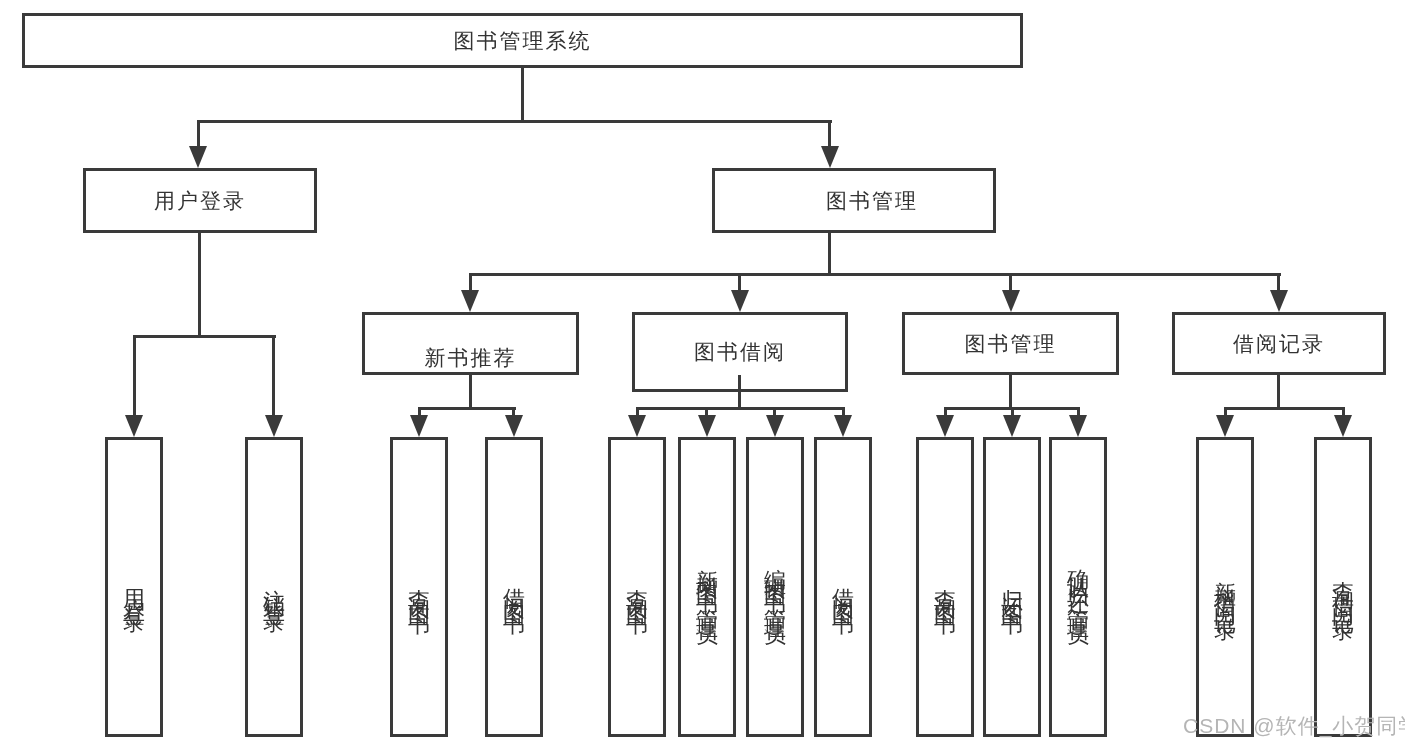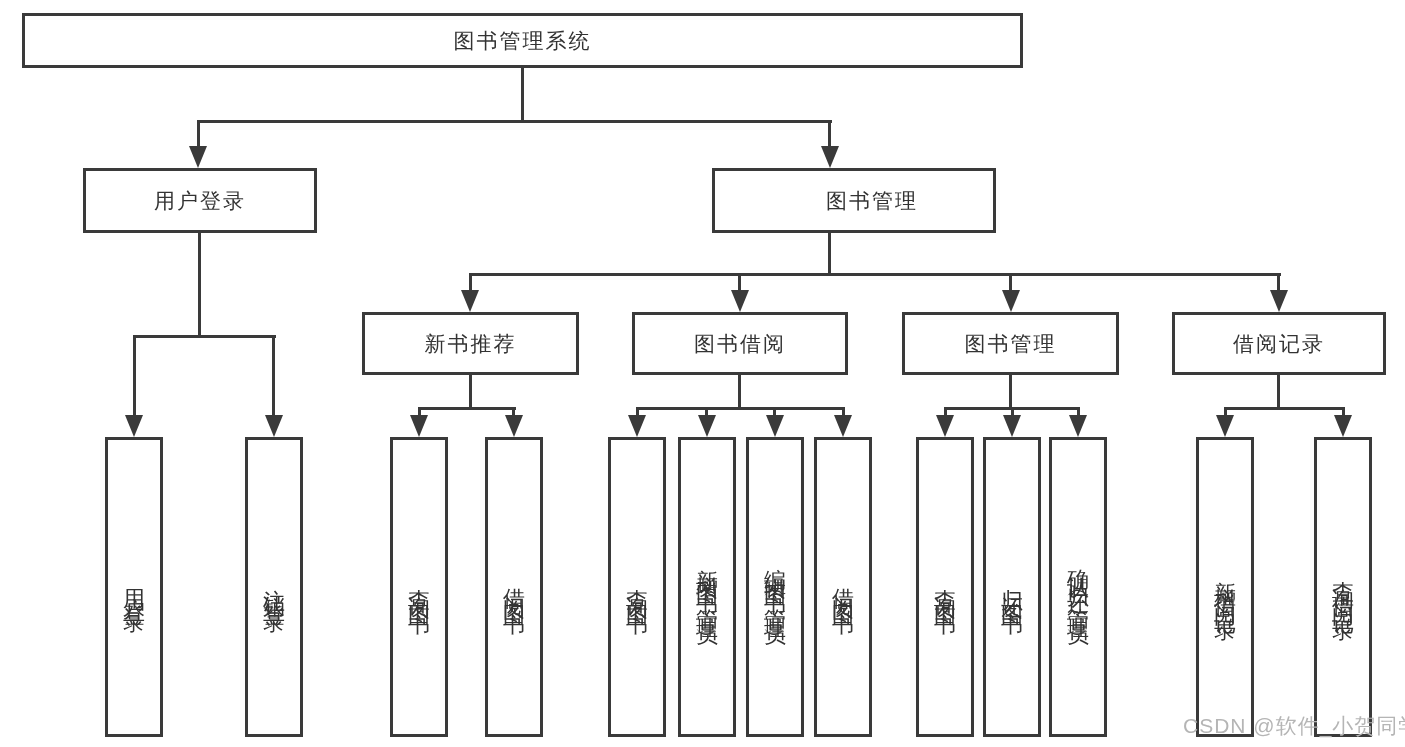--- a/index.html
+++ b/index.html
@@ -42,25 +42,25 @@
   </div>
 
   <div class="box" style="left:83px;top:168px;width:234px;height:65px;">
     <span>用户登录</span>
   </div>
 
   <div class="box" style="left:712px;top:168px;width:284px;height:65px;padding-left:36px;">
     <span>图书管理</span>
   </div>
 
-  <div class="box" style="left:362px;top:312px;width:217px;height:63px;">
+  <div class="box" style="left:362px;top:312px;width:217px;height:63px;align-items:flex-end;">
     <span>新书推荐</span>
   </div>
 
-  <div class="box" style="left:632px;top:312px;width:216px;height:63px;text-align:right;">
+  <div class="box" style="left:632px;top:312px;width:216px;height:80px;text-align:right;">
     <span>图书借阅</span>
   </div>
 
   <div class="box" style="left:902px;top:312px;width:217px;height:63px;">
     <span>图书管理</span>
   </div>
 
   <div class="box" style="left:1172px;top:312px;width:214px;height:63px;">
     <span>借阅记录</span>
   </div>

